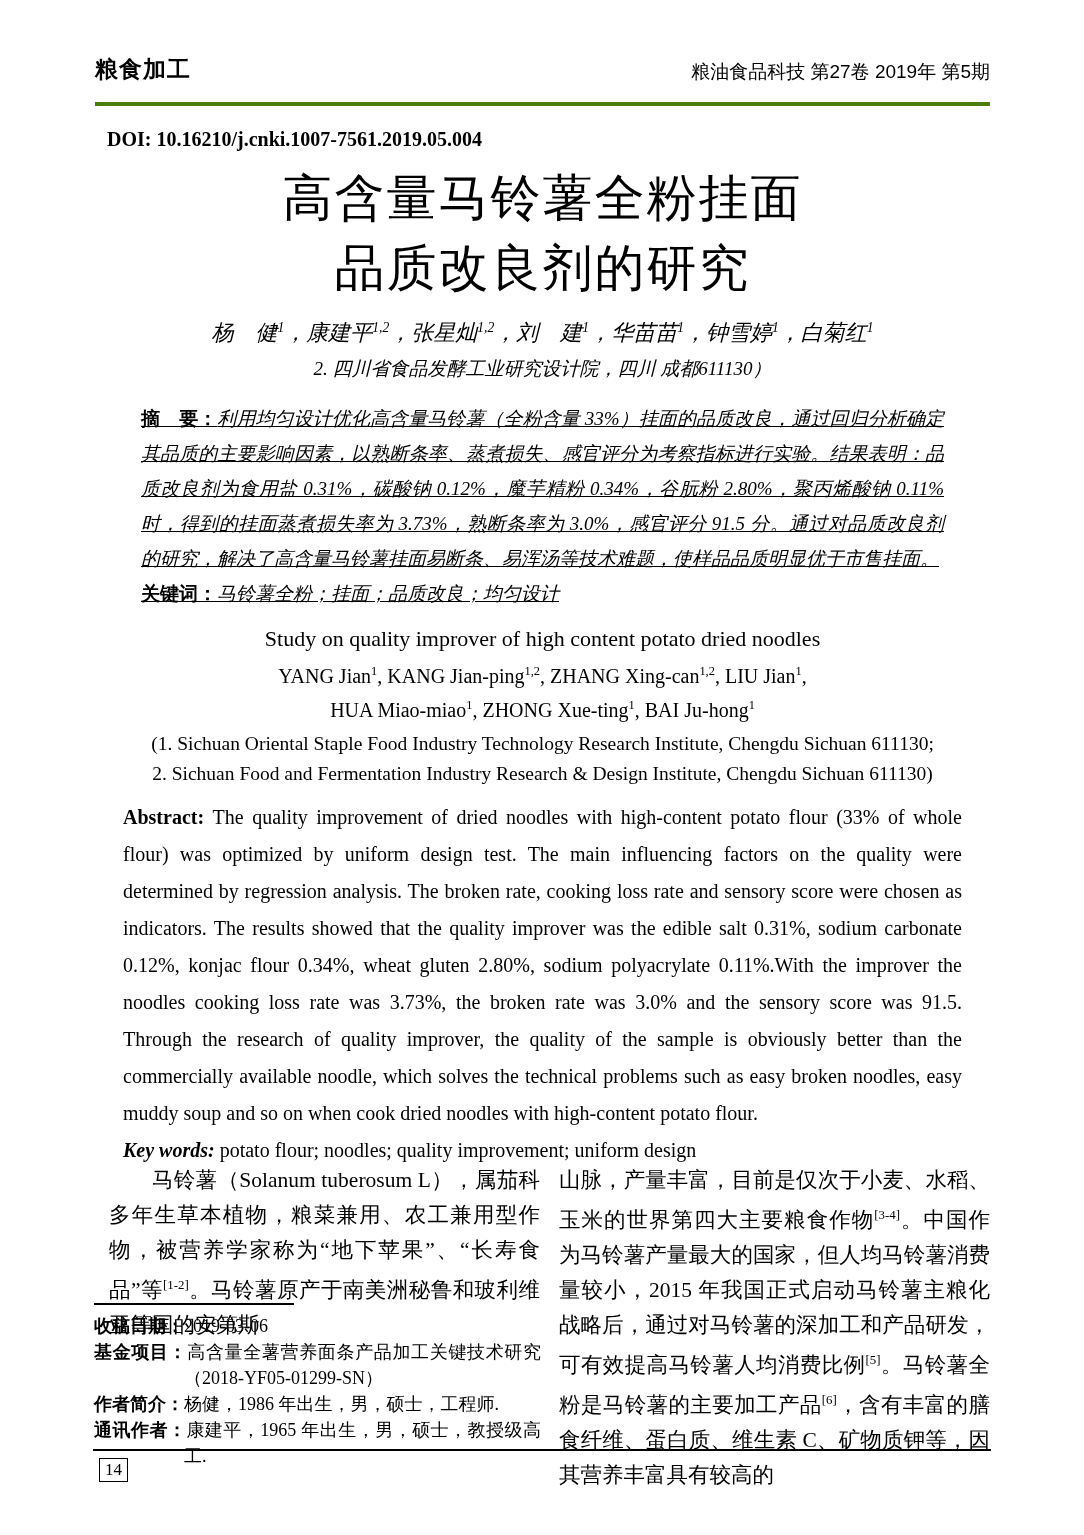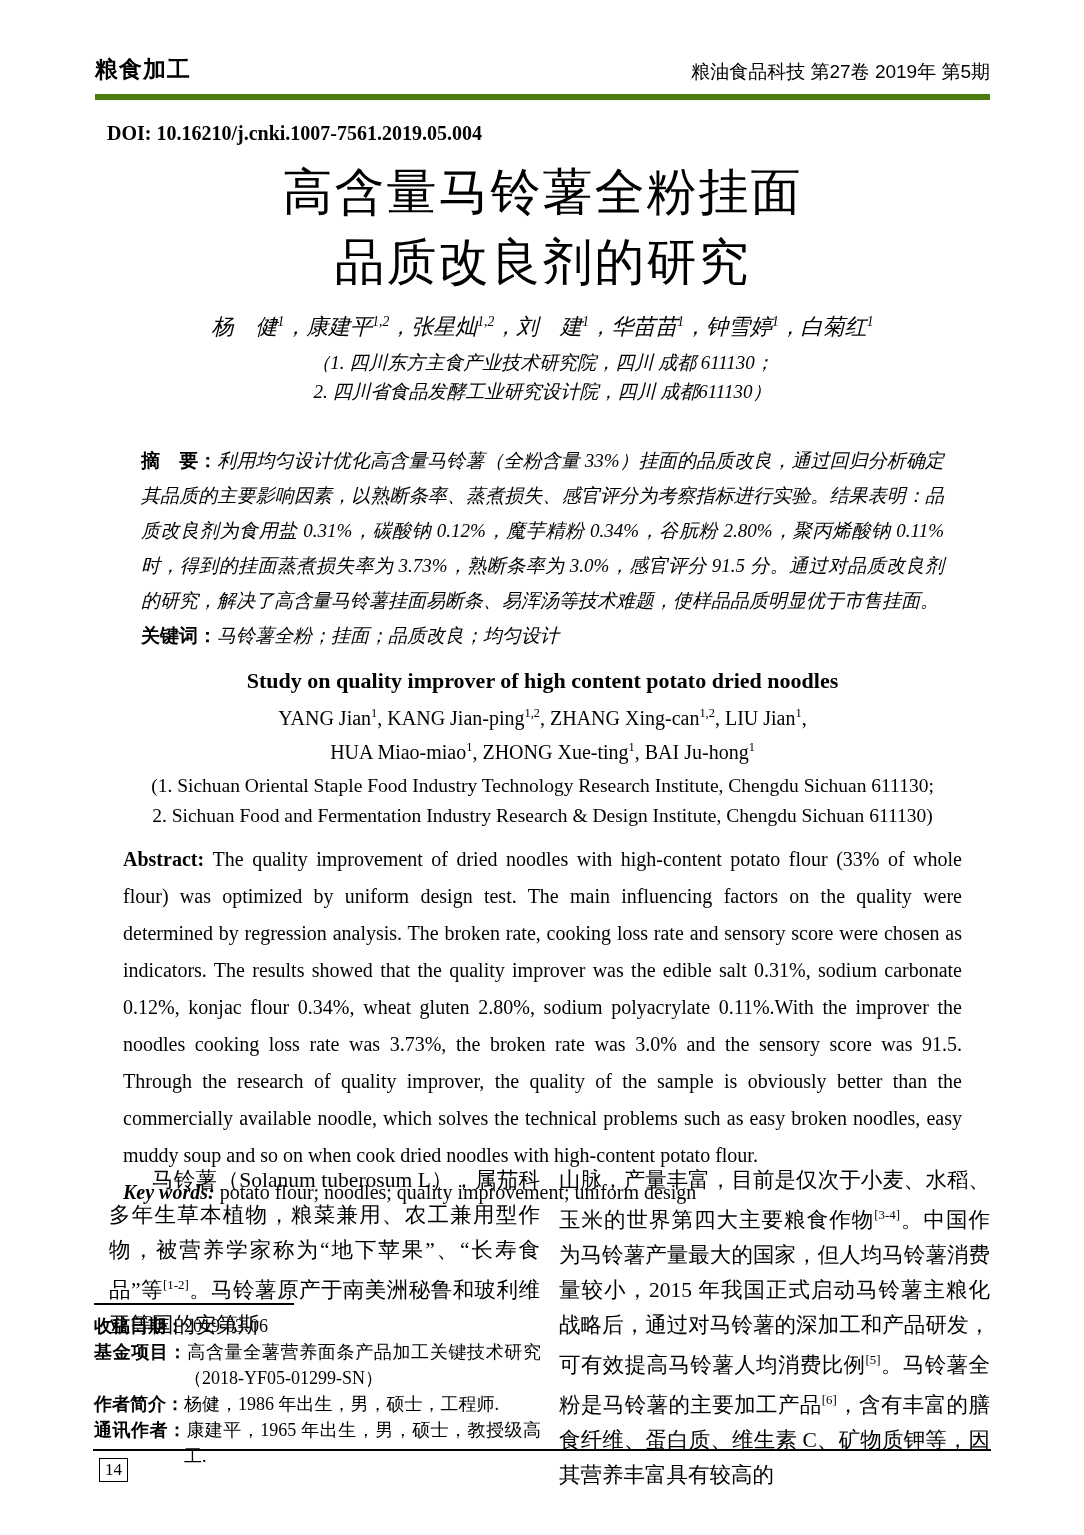--- a/index.html
+++ b/index.html
@@ -4,45 +4,45 @@
 <style>
   html,body{margin:0;padding:0;background:#ffffff;}
   .page{
     position:relative; width:1084px; height:1535px; margin:0 auto;
     background:#ffffff; color:#000; overflow:hidden; box-sizing:border-box;
     padding:54px 94px 0 95px;
     font-family:"Liberation Serif","DejaVu Serif",serif;
   }
   
   .hdr{display:flex; justify-content:space-between; align-items:flex-end;
-       border-bottom:6px solid #4d7c0f; padding-bottom:9px;}
+       border-bottom:4px solid #4d7c0f; padding-bottom:17px;}
   .hdr-left{font-family:"Liberation Sans","DejaVu Sans",sans-serif;
             font-weight:bold; font-size:23px; letter-spacing:1px;}
   .hdr-right{font-family:"Liberation Sans","DejaVu Sans",sans-serif;
              font-size:19px;}
   
   .doi{margin:22px 0 0 12px; font-size:20px; font-weight:bold;}
   
   .title{margin:12px 0 0 0; text-align:center; font-weight:500;
          font-size:50px; line-height:70px; letter-spacing:2px;}
   
   .authors{margin:10px 0 0 0; text-align:center; font-size:22px; line-height:30px;}
   .authors sup,.eng-authors sup{font-size:0.62em;}
   
   .affil{margin:6px 0 0 0; text-align:center; font-size:19px; line-height:29px;}
   
-  .absblock{margin:37px 46px 0 46px; font-size:19px; line-height:35px;
-            text-align:justify;}
+  .absblock{margin:18px 46px 0 46px; font-size:19px; line-height:35px;
+            text-align:justify;text-decoration:underline;}
   .lab{font-family:"Liberation Sans","DejaVu Sans",sans-serif; font-weight:bold; font-style:normal;}
   .kai{font-style:italic;}
   .clsline{margin:0; font-size:19px; line-height:35px; font-weight:600;}
   .gap{display:inline-block; width:2.1em;}
   
   .eng-title{margin:14px 0 0 0; text-align:center; font-size:22px;
-             font-weight:bold; line-height:28px;}
+             font-weight:normal; line-height:28px;}
   .eng-authors{margin:4px 0 0 0; text-align:center; font-size:20px; line-height:29px;}
   .eng-affil{margin:4px 0 0 0; text-align:center; font-size:19.5px; line-height:30px;}
   .eng-abs{margin:10px 28px 0 28px; font-size:20px; line-height:37px;
            text-align:justify;}
   .eng-kw{margin:0 28px 0 28px; font-size:20px; line-height:37px;}
   
   .bodycols{position:absolute; left:109px; right:94px; top:1163px;
             display:flex; gap:19px;}
   .col{flex:1; font-size:21.5px; line-height:35px; text-align:justify;}
   .col p{margin:0;}
@@ -75,21 +75,20 @@
   <h1 class="title">
     <div>高含量马铃薯全粉挂面</div>
     <div>品质改良剂的研究</div>
   </h1>
 
   <p class="authors kai">
     <span><span>杨　健</span><sup>1</sup><span>，</span></span><span><span>康建平</span><sup>1,2</sup><span>，</span></span><span><span>张星灿</span><sup>1,2</sup><span>，</span></span><span><span>刘　建</span><sup>1</sup><span>，</span></span><span><span>华苗苗</span><sup>1</sup><span>，</span></span><span><span>钟雪婷</span><sup>1</sup><span>，</span></span><span><span>白菊红</span><sup>1</sup><span></span></span>
   </p>
 
   <div class="affil kai">
-    <div>（1. 四川东方主食产业技术研究院，四川 成都 611130；</div>
     <div>2. 四川省食品发酵工业研究设计院，四川 成都611130）</div>
   </div>
 
   <div class="absblock">
     <p style="margin:0;"><span class="lab">摘　要：</span><span class="kai">利用均匀设计优化高含量马铃薯（全粉含量 33%）挂面的品质改良，通过回归分析确定其品质的主要影响因素，以熟断条率、蒸煮损失、感官评分为考察指标进行实验。结果表明：品质改良剂为食用盐 0.31%，碳酸钠 0.12%，魔芋精粉 0.34%，谷朊粉 2.80%，聚丙烯酸钠 0.11%时，得到的挂面蒸煮损失率为 3.73%，熟断条率为 3.0%，感官评分 91.5 分。通过对品质改良剂的研究，解决了高含量马铃薯挂面易断条、易浑汤等技术难题，使样品品质明显优于市售挂面。</span></p>
     <p style="margin:0;"><span class="lab">关键词：</span><span class="kai">马铃薯全粉；挂面；品质改良；均匀设计</span></p>
   </div>
 
   <h2 class="eng-title">Study on quality improver of high content potato dried noodles</h2>
 

